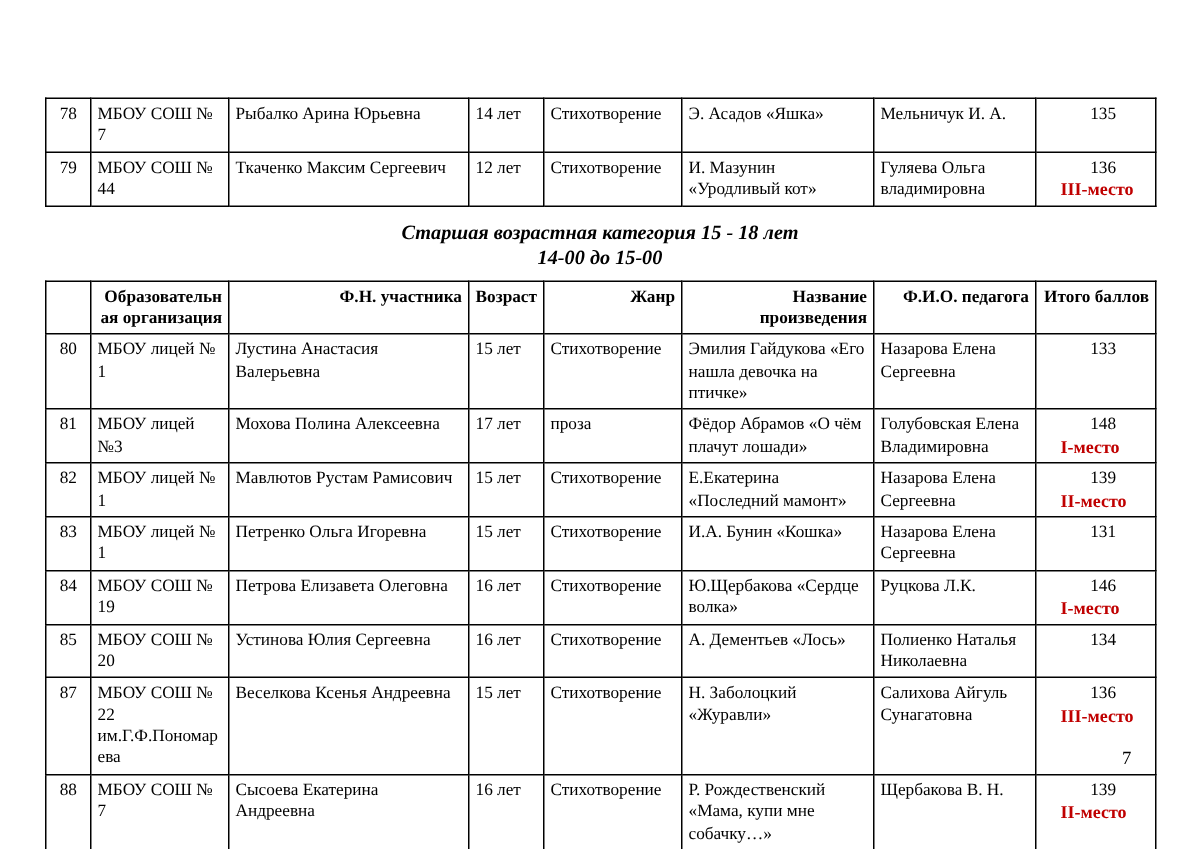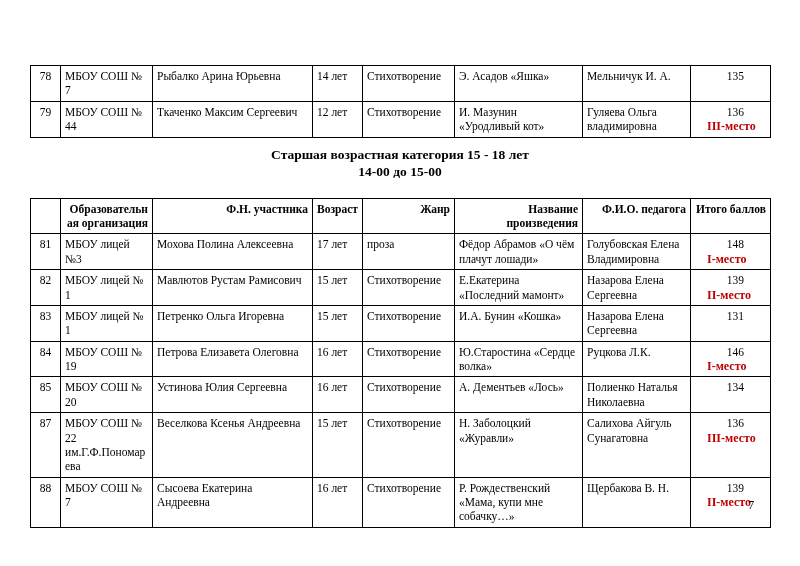--- a/index.html
+++ b/index.html
@@ -57,23 +57,24 @@
     padding-left: 4px;
     font-weight: bold;
     font-size: 12px;
     color: #c00000;
     line-height: 1.2;
   }
   .place-label:empty { display: none; }
   .section-heading {
     text-align: center;
     font-weight: bold;
+    font-style: italic;
     font-size: 13.5px;
     line-height: 1.3;
-    margin: 8px 0 17px 0;
+    margin: 8px 0 6px 0;
   }
   .page-number {
     position: absolute;
     left: 748px;
     top: 498px;
     font-size: 12.5px;
   }
   .top-table { margin-bottom: 0; margin-top: 37px; }
 </style>
 </head>
@@ -147,20 +148,33 @@
         <th>Ф.Н. участника</th>
         <th>Возраст</th>
         <th>Жанр</th>
         <th>Название произведения</th>
         <th>Ф.И.О. педагога</th>
         <th>Итого баллов</th>
       </tr>
     </thead>
     <tbody>
 
+        <tr>
+          <td class="num">80</td>
+          <td>МБОУ лицей № 1</td>
+          <td>Лустина Анастасия Валерьевна</td>
+          <td>15 лет</td>
+          <td>Стихотворение</td>
+          <td>Эмилия Гайдукова «Его нашла девочка на птичке»</td>
+          <td>Назарова Елена Сергеевна</td>
+          <td class="score-cell">
+            <span class="score-val">133</span>
+
+          </td>
+        </tr>
 
         <tr>
           <td class="num">81</td>
           <td>МБОУ лицей №3</td>
           <td>Мохова Полина Алексеевна</td>
           <td>17 лет</td>
           <td>проза</td>
           <td>Фёдор Абрамов «О чём плачут лошади»</td>
           <td>Голубовская Елена Владимировна</td>
           <td class="score-cell">
@@ -196,21 +210,21 @@
 
           </td>
         </tr>
 
         <tr>
           <td class="num">84</td>
           <td>МБОУ СОШ № 19</td>
           <td>Петрова Елизавета Олеговна</td>
           <td>16 лет</td>
           <td>Стихотворение</td>
-          <td>Ю.Старостина «Сердце волка»</td>
+          <td>Ю.Щербакова «Сердце волка»</td>
           <td>Руцкова Л.К.</td>
           <td class="score-cell">
             <span class="score-val">146</span>
             <span class="place-label">I-место</span>
           </td>
         </tr>
 
         <tr>
           <td class="num">85</td>
           <td>МБОУ СОШ № 20</td>

